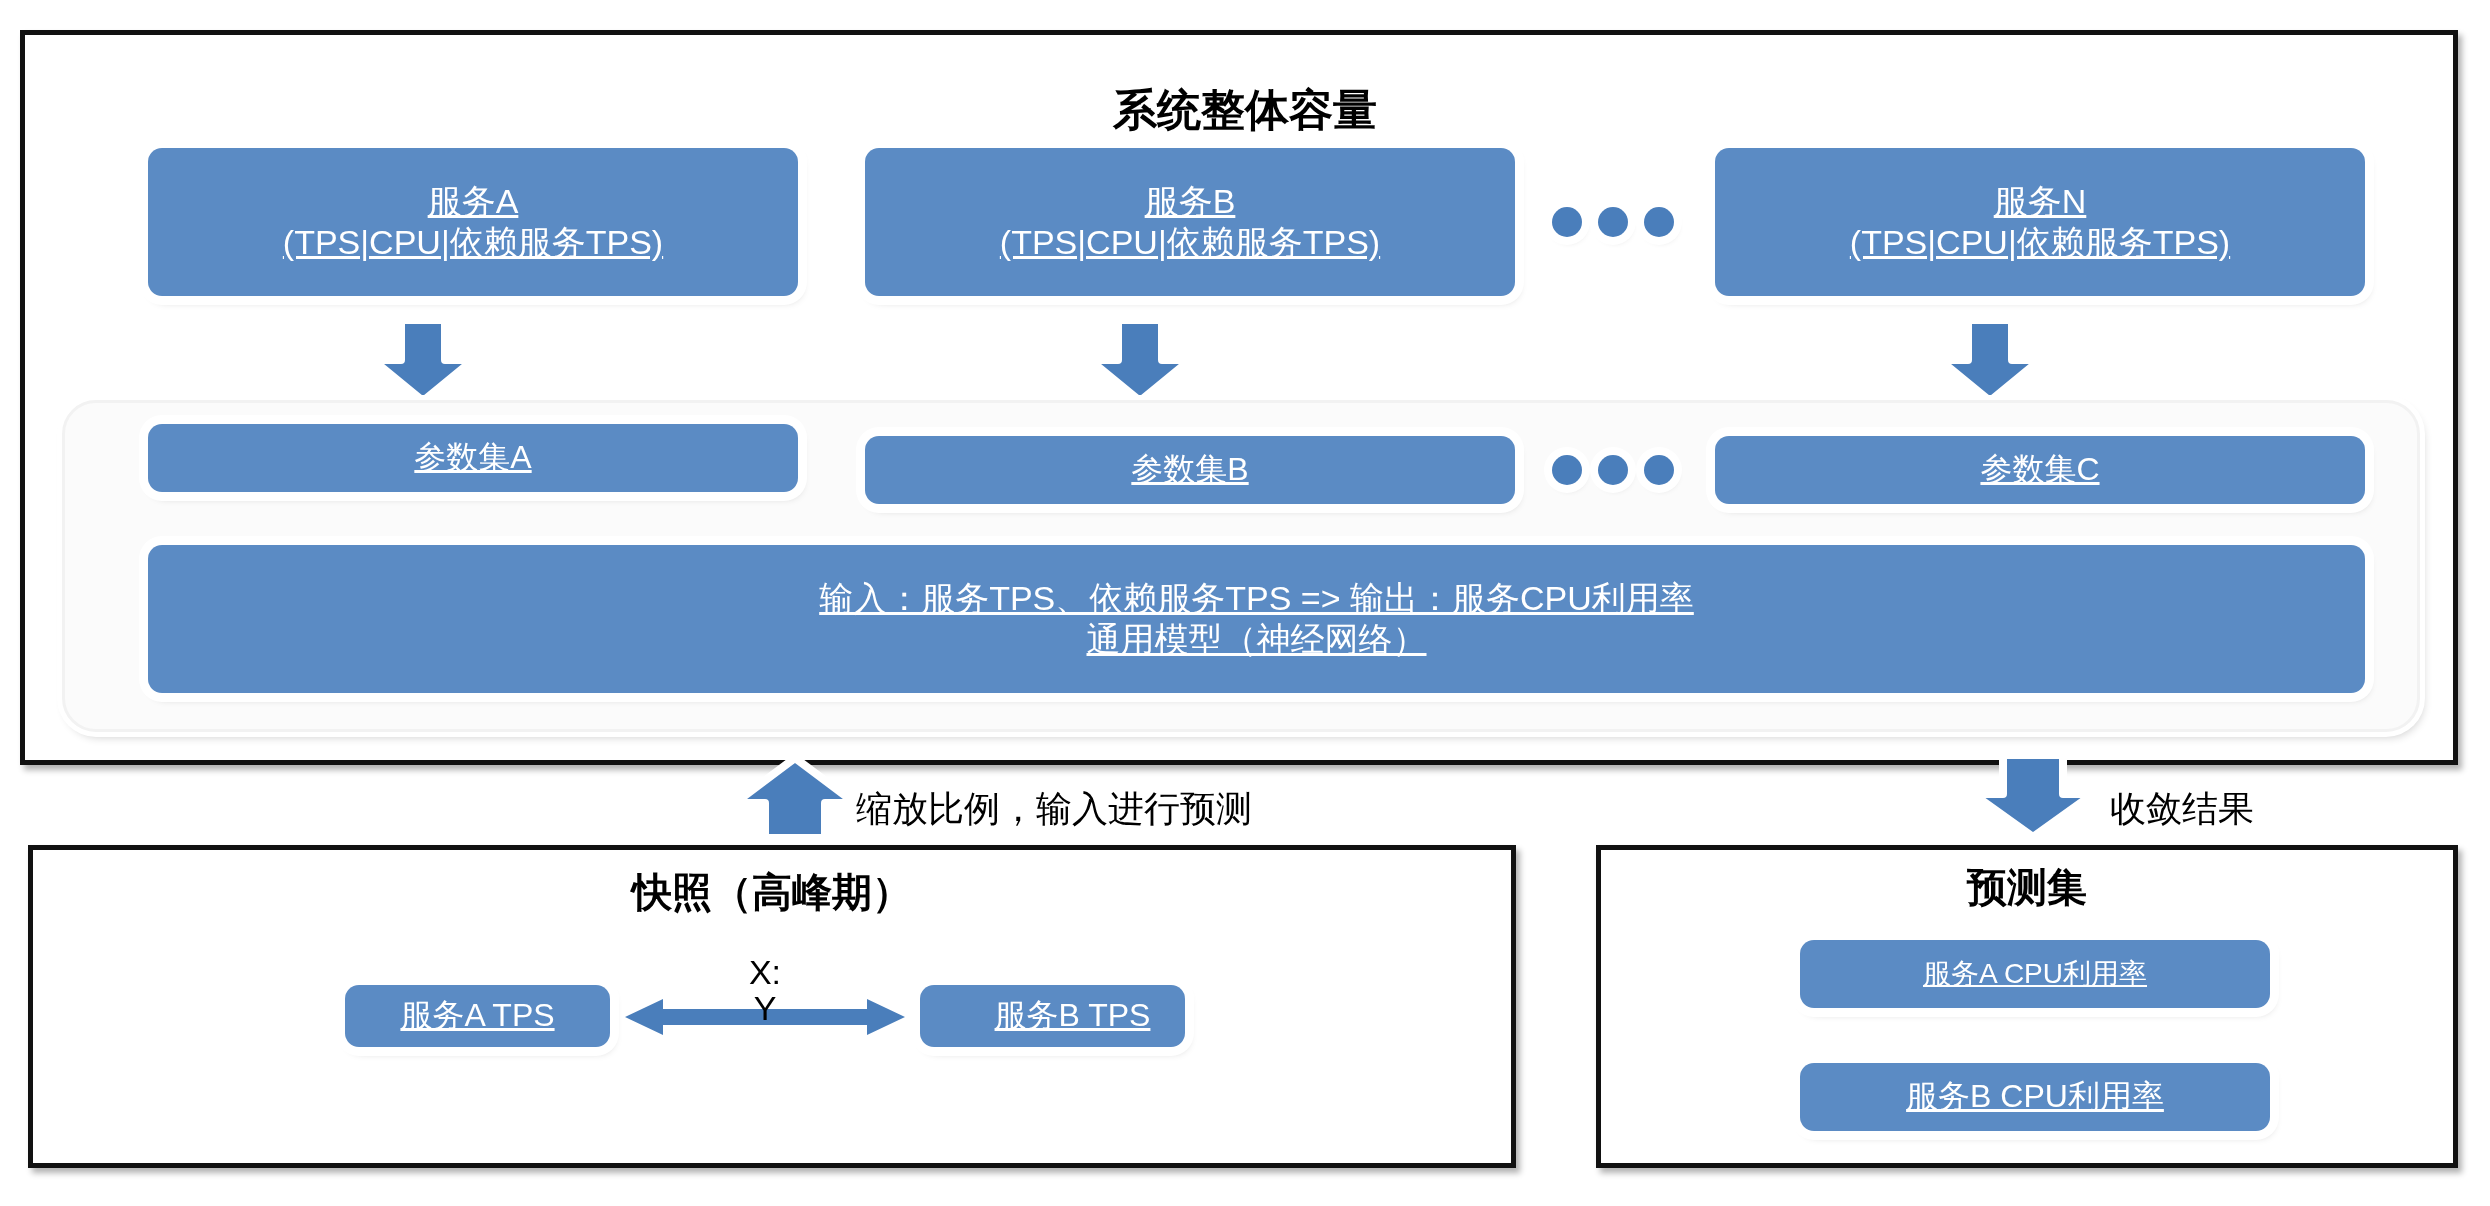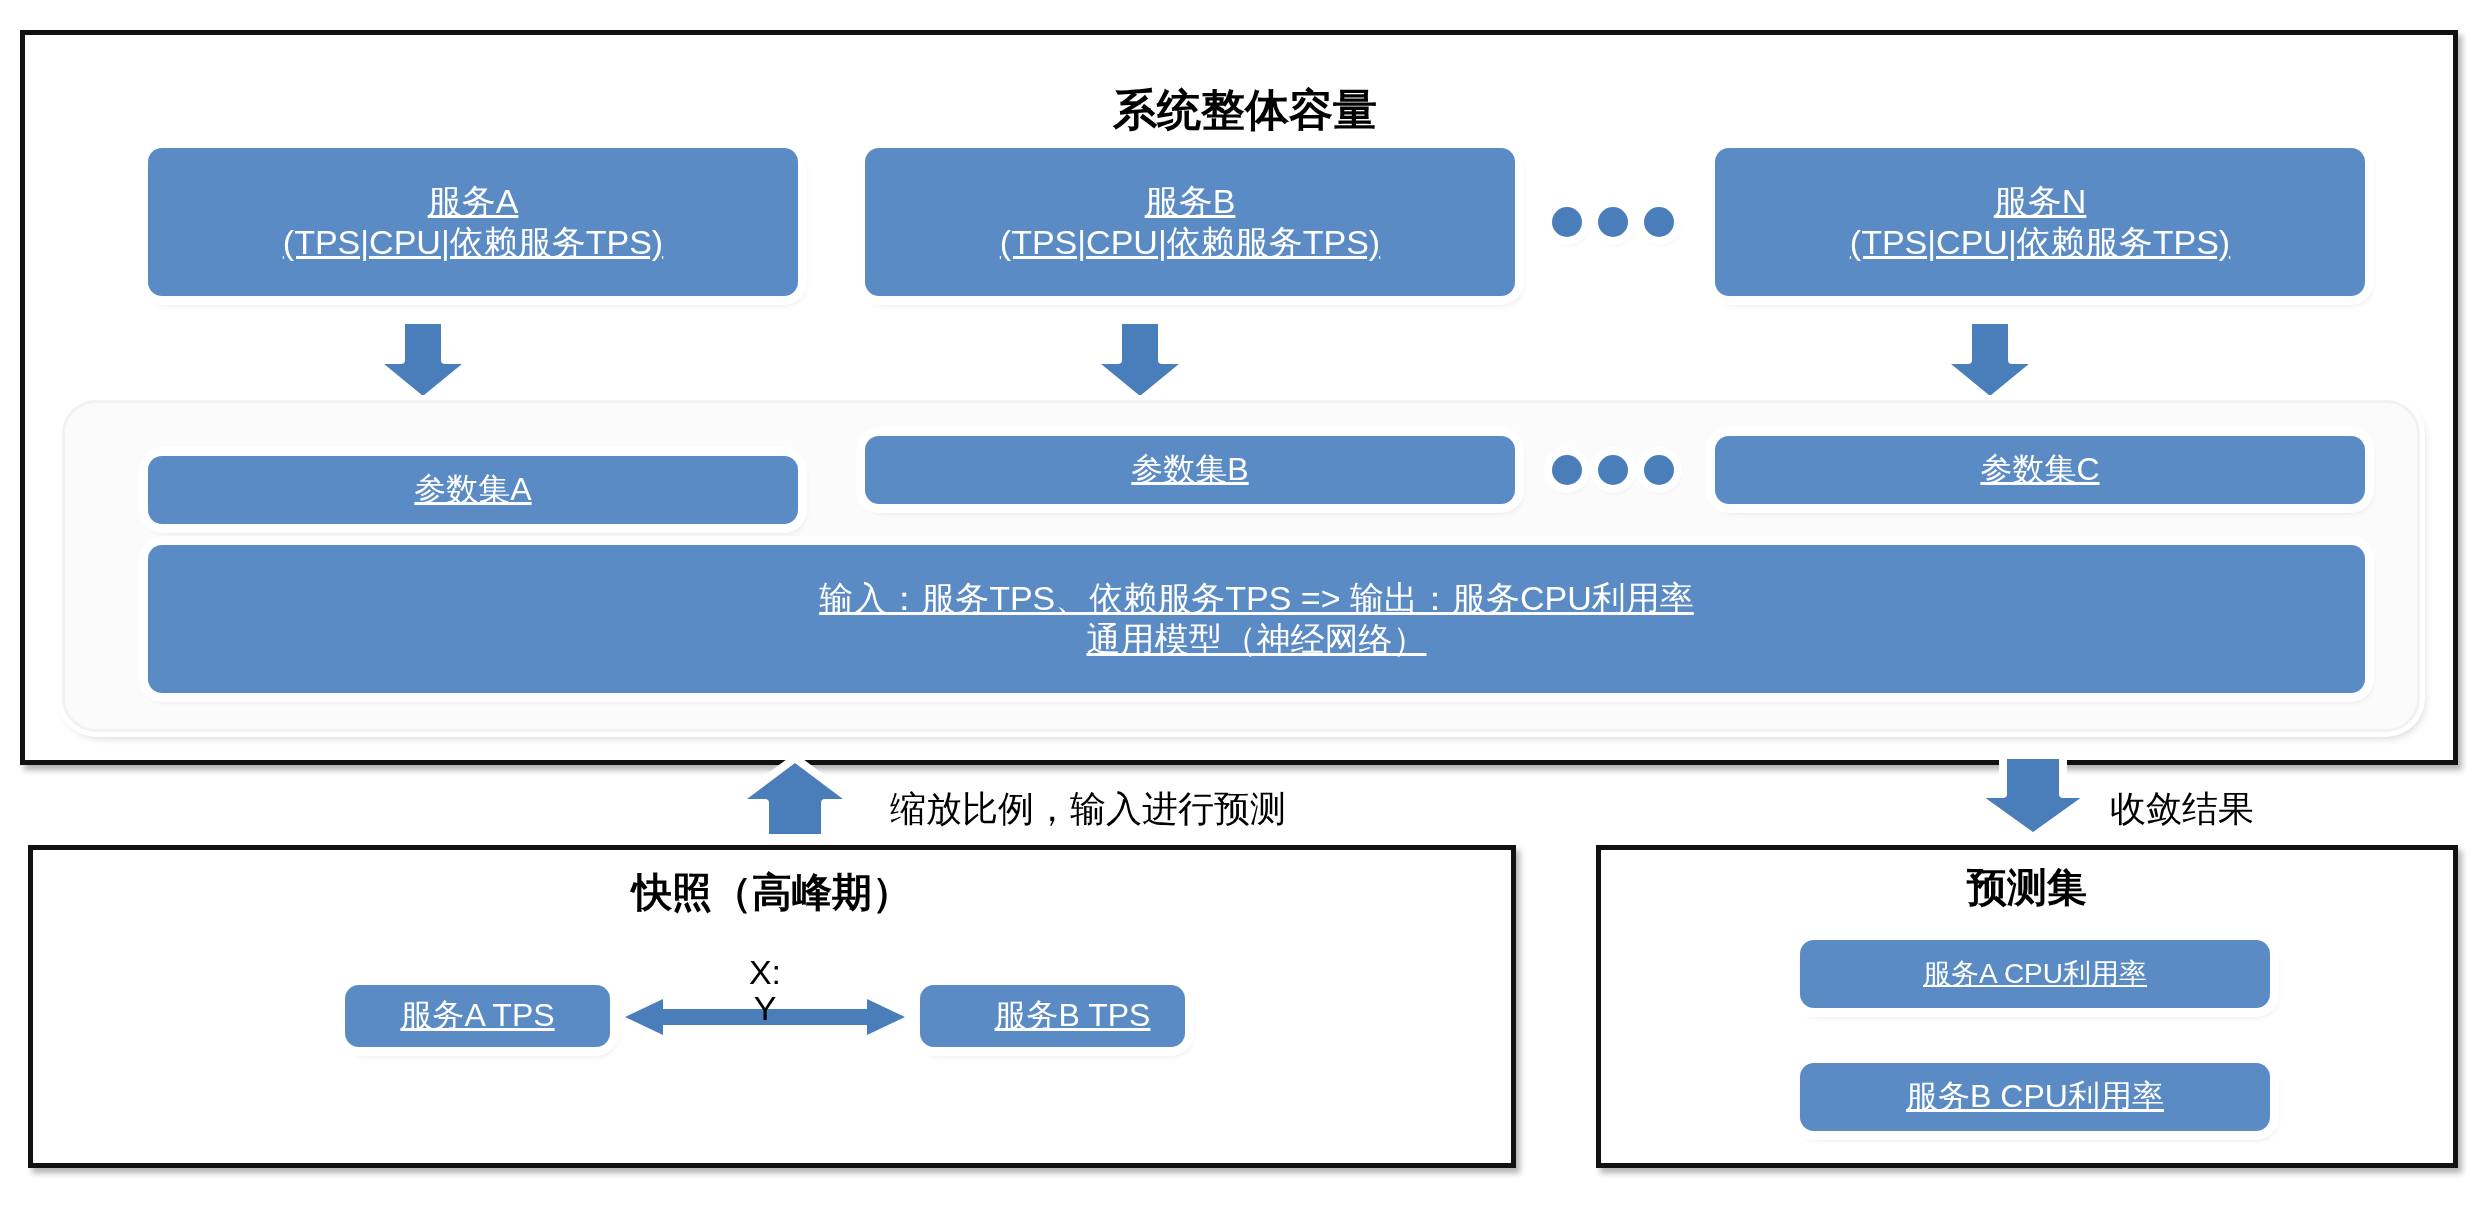--- a/index.html
+++ b/index.html
@@ -134,21 +134,21 @@
   </svg>
 </div>
 <div class="arrow" style="left:1935px; top:318px; width:110px; height:86px;">
   <svg width="110" height="86" viewBox="0 0 110 86">
     <polygon points="33,2 77,2 77,42 105,42 55,83 5,42 33,42" fill="#4a7ebb" stroke="#ffffff" stroke-width="8" stroke-linejoin="round"></polygon>
   </svg>
 </div>
 
 <div class="soft-container" style="left:62px; top:400px; width:2358px; height:332px;"></div>
 
-<div class="blue-box" style="left:148px; top:456px; width:650px; height:68px; font-size:32px;">
+<div class="blue-box" style="left:148px; top:424px; width:650px; height:68px; font-size:32px;">
   <span class="ln">参数集A</span>
 </div>
 
 <div class="blue-box" style="left:865px; top:436px; width:650px; height:68px; font-size:32px;">
   <span class="ln">参数集B</span>
 </div>
 
 <div class="dots" style="left:1552px; top:455px;">
   <span class="dot"></span>
   <span class="dot"></span>
@@ -162,21 +162,21 @@
 <div class="blue-box" style="left:148px; top:545px; width:2217px; height:148px; font-size:34px;">
   <span class="ln">输入：服务TPS、依赖服务TPS =&gt; 输出：服务CPU利用率</span>
   <span class="ln">通用模型（神经网络）</span>
 </div>
 
 <div class="arrow" style="left:730px; top:755px; width:130px; height:86px;">
   <svg width="130" height="86" viewBox="0 0 130 86">
     <polygon points="65,3 125,48 95,48 95,83 35,83 35,48 5,48" fill="#4a7ebb" stroke="#ffffff" stroke-width="8" stroke-linejoin="round"></polygon>
   </svg>
 </div>
-<div class="caption" style="left:890px; top:785px; font-size:36px;">缩放比例，输入进行预测</div>
+<div class="caption" style="left:856px; top:785px; font-size:36px;">缩放比例，输入进行预测</div>
 
 <div class="arrow" style="left:1968px; top:752px; width:130px; height:88px;">
   <svg width="130" height="88" viewBox="0 0 130 88">
     <polygon points="35,3 95,3 95,42 125,42 65,85 5,42 35,42" fill="#4a7ebb" stroke="#ffffff" stroke-width="8" stroke-linejoin="round"></polygon>
   </svg>
 </div>
 <div class="caption" style="left:2110px; top:785px; font-size:36px;">收敛结果</div>
 
 <div class="panel" style="left:28px; top:845px; width:1488px; height:323px;"></div>
 

